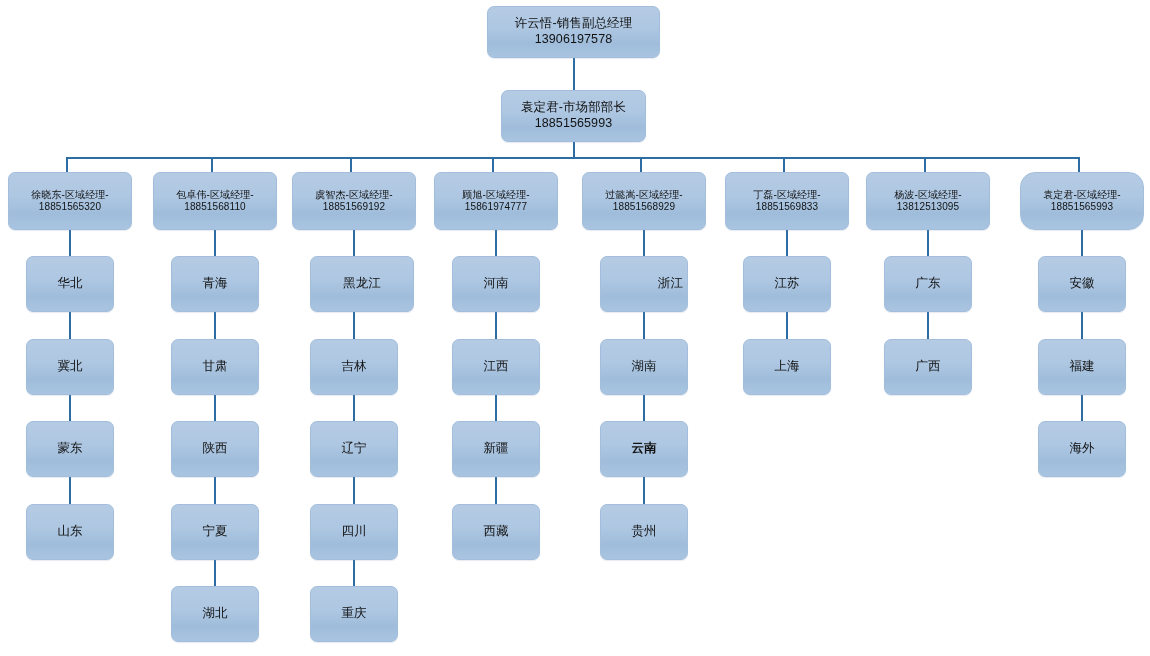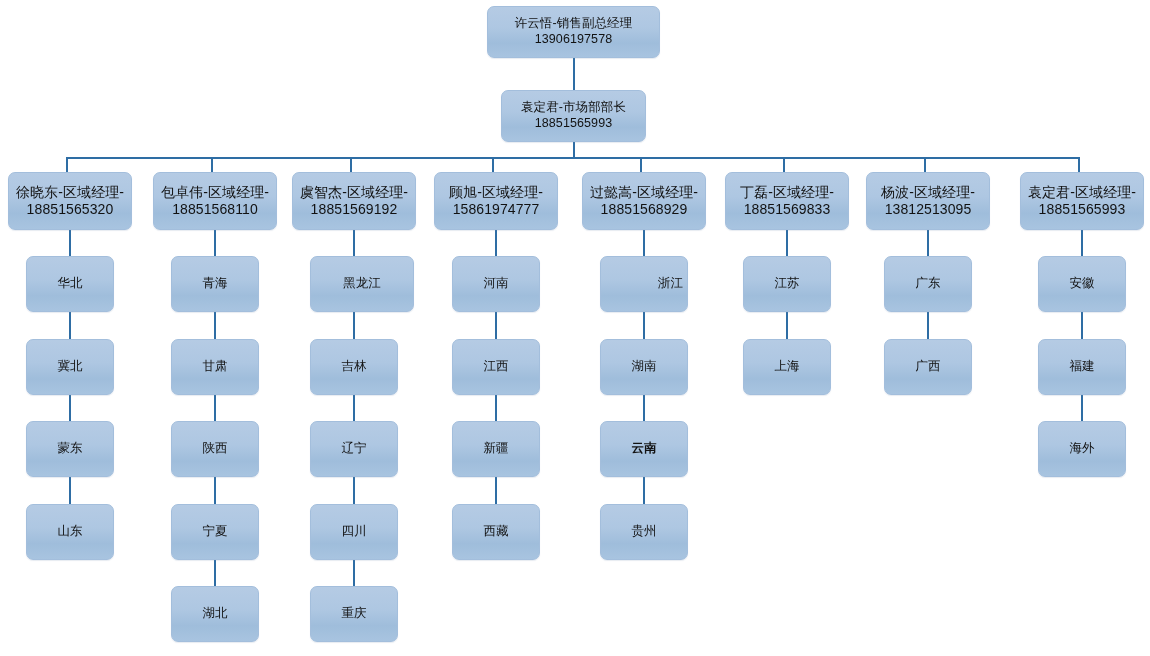--- a/index.html
+++ b/index.html
@@ -40,21 +40,21 @@
     padding: 0 4px;
     white-space: pre-line;
   }
   .node-root {
     font-size: 12.5px;
   }
   .node-dept {
     font-size: 12.5px;
   }
   .node-mgr {
-    font-size: 14px;
+    font-size: 10px;
   }
   .node-region {
     font-size: 12.5px;
   }
   .conn {
     position: absolute;
     background: #2e6da4;
     z-index: 1;
   }
   .conn-v {
@@ -121,21 +121,21 @@
 18851568929</span>
   </div>
   <div class="node node-mgr" style="left:725px; top:172px; width:124px; height:58px;">
     <span class="node-label">丁磊-区域经理-
 18851569833</span>
   </div>
   <div class="node node-mgr" style="left:866px; top:172px; width:124px; height:58px;">
     <span class="node-label">杨波-区域经理-
 13812513095</span>
   </div>
-  <div class="node node-mgr" style="left:1020px; top:172px; width:124px; height:58px;">
+  <div class="node node-mgr" style="left:1020px; top:172px; width:124px; height:58px;border-radius:15px;">
     <span class="node-label">袁定君-区域经理-
 18851565993</span>
   </div>
 
   <div class="conn conn-v" style="left:69px; top:230px; height:26px;"></div>
   <div class="node node-region" style="left:26px; top:256px; width:88px; height:56px;">
     <span class="node-label">华北</span>
   </div>
   <div class="conn conn-v" style="left:69px; top:312px; height:27px;"></div>
   <div class="node node-region" style="left:26px; top:339px; width:88px; height:56px;">

